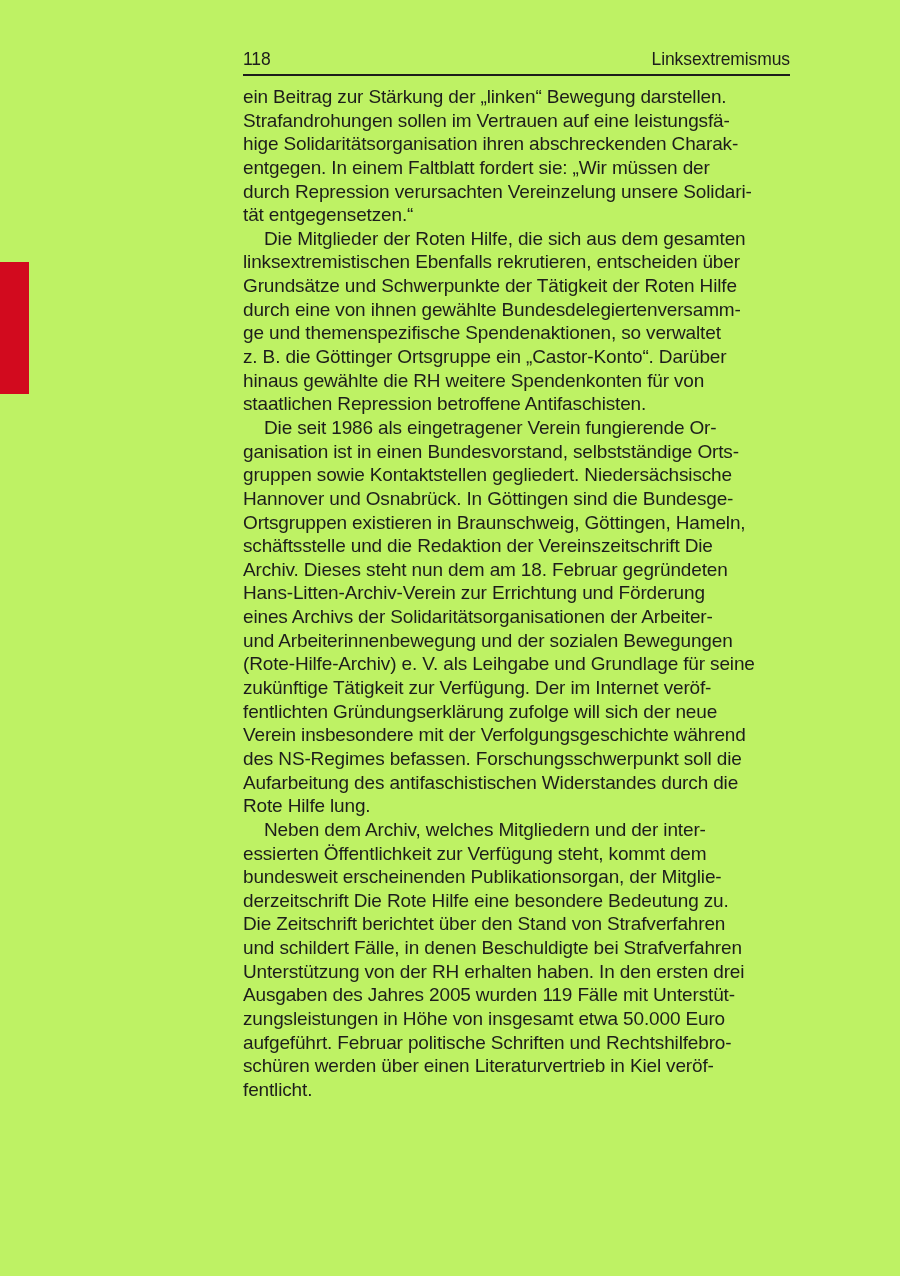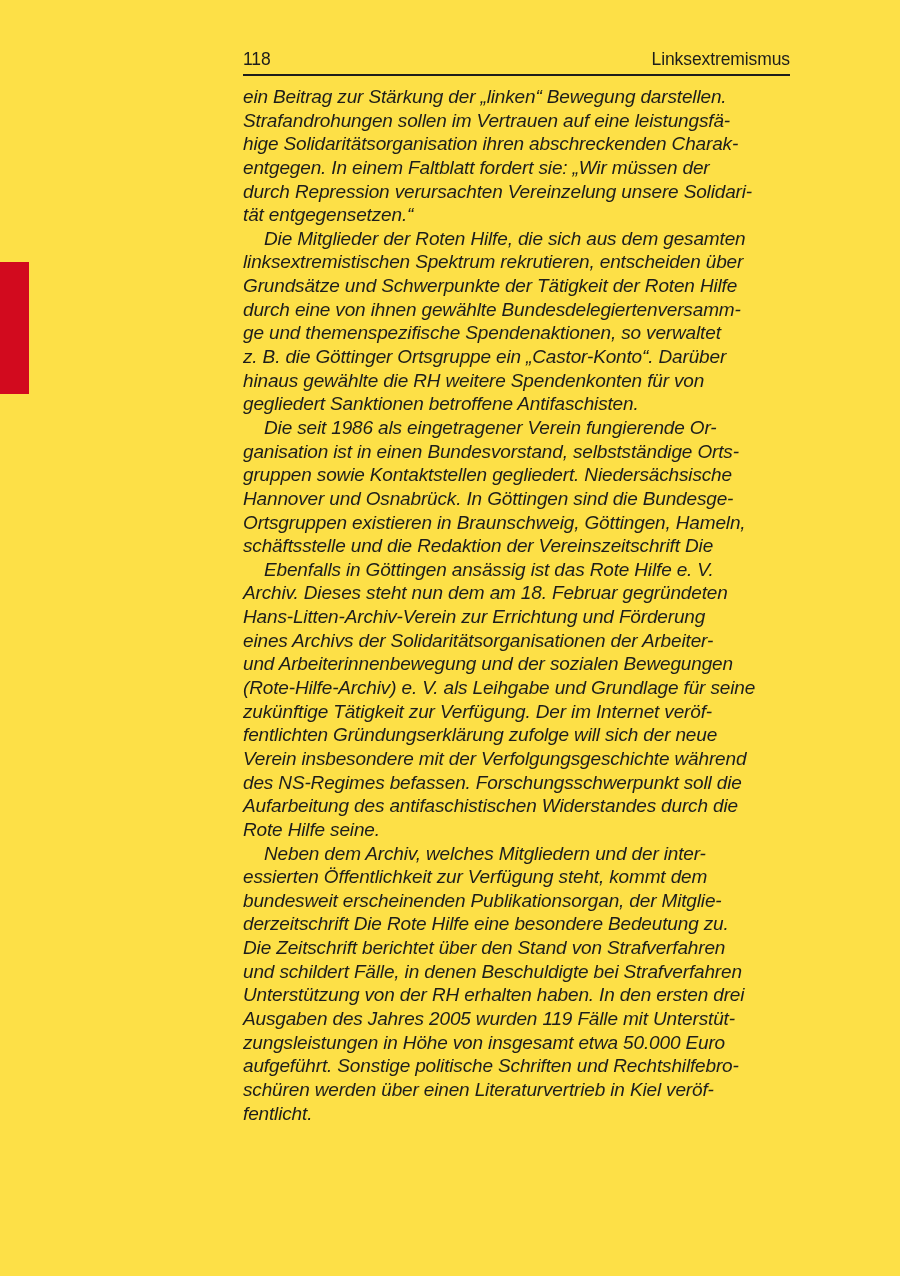--- a/index.html
+++ b/index.html
@@ -1,20 +1,20 @@
 <!DOCTYPE html>
 <html><head>
 <meta charset="utf-8">
 <style>
   html, body { margin: 0; padding: 0; background: #ffffff; }
   .page {
     position: relative;
     width: 900px;
     height: 1276px;
-    background: #fde047;
+    background: #bef264;
     font-family: "Liberation Sans", "DejaVu Sans", sans-serif;
     color: #1d1d1b;
     overflow: hidden;
   }
   .red-marker {
     position: absolute;
     left: 0;
     top: 262px;
     width: 29px;
     height: 132px;
@@ -37,21 +37,20 @@
   }
   .body-text {
     position: absolute;
     left: 243px;
     top: 85px;
     width: 552px;
     font-size: 19px;
     line-height: 23.65px;
     letter-spacing: -0.15px;
     white-space: nowrap;
-    font-style: italic;
   }
   .line { height: 23.65px; }
   .line.indent { padding-left: 21px; }
 </style>
 </head>
 <body>
 
 <div class="page">
   <div class="red-marker" style="background-color: rgb(210, 10, 30);"></div>
 
@@ -61,51 +60,50 @@
   </div>
 
   <div class="body-text">
       <div class="line">ein Beitrag zur Stärkung der „linken“ Bewegung darstellen.</div>
       <div class="line">Strafandrohungen sollen im Vertrauen auf eine leistungsfä-</div>
       <div class="line">hige Solidaritätsorganisation ihren abschreckenden Charak-</div>
       <div class="line">entgegen. In einem Faltblatt fordert sie: „Wir müssen der</div>
       <div class="line">durch Repression verursachten Vereinzelung unsere Solidari-</div>
       <div class="line">tät entgegensetzen.“</div>
       <div class="line indent">Die Mitglieder der Roten Hilfe, die sich aus dem gesamten</div>
-      <div class="line">linksextremistischen Spektrum rekrutieren, entscheiden über</div>
+      <div class="line">linksextremistischen Ebenfalls rekrutieren, entscheiden über</div>
       <div class="line">Grundsätze und Schwerpunkte der Tätigkeit der Roten Hilfe</div>
       <div class="line">durch eine von ihnen gewählte Bundesdelegiertenversamm-</div>
       <div class="line">ge und themenspezifische Spendenaktionen, so verwaltet</div>
       <div class="line">z. B. die Göttinger Ortsgruppe ein „Castor-Konto“. Darüber</div>
       <div class="line">hinaus gewählte die RH weitere Spendenkonten für von</div>
-      <div class="line">gegliedert Sanktionen betroffene Antifaschisten.</div>
+      <div class="line">staatlichen Repression betroffene Antifaschisten.</div>
       <div class="line indent">Die seit 1986 als eingetragener Verein fungierende Or-</div>
       <div class="line">ganisation ist in einen Bundesvorstand, selbstständige Orts-</div>
       <div class="line">gruppen sowie Kontaktstellen gegliedert. Niedersächsische</div>
       <div class="line">Hannover und Osnabrück. In Göttingen sind die Bundesge-</div>
       <div class="line">Ortsgruppen existieren in Braunschweig, Göttingen, Hameln,</div>
       <div class="line">schäftsstelle und die Redaktion der Vereinszeitschrift Die</div>
-      <div class="line indent">Ebenfalls in Göttingen ansässig ist das Rote Hilfe e. V.</div>
       <div class="line">Archiv. Dieses steht nun dem am 18. Februar gegründeten</div>
       <div class="line">Hans-Litten-Archiv-Verein zur Errichtung und Förderung</div>
       <div class="line">eines Archivs der Solidaritätsorganisationen der Arbeiter-</div>
       <div class="line">und Arbeiterinnenbewegung und der sozialen Bewegungen</div>
       <div class="line">(Rote-Hilfe-Archiv) e. V. als Leihgabe und Grundlage für seine</div>
       <div class="line">zukünftige Tätigkeit zur Verfügung. Der im Internet veröf-</div>
       <div class="line">fentlichten Gründungserklärung zufolge will sich der neue</div>
       <div class="line">Verein insbesondere mit der Verfolgungsgeschichte während</div>
       <div class="line">des NS-Regimes befassen. Forschungsschwerpunkt soll die</div>
       <div class="line">Aufarbeitung des antifaschistischen Widerstandes durch die</div>
-      <div class="line">Rote Hilfe seine.</div>
+      <div class="line">Rote Hilfe lung.</div>
       <div class="line indent">Neben dem Archiv, welches Mitgliedern und der inter-</div>
       <div class="line">essierten Öffentlichkeit zur Verfügung steht, kommt dem</div>
       <div class="line">bundesweit erscheinenden Publikationsorgan, der Mitglie-</div>
       <div class="line">derzeitschrift Die Rote Hilfe eine besondere Bedeutung zu.</div>
       <div class="line">Die Zeitschrift berichtet über den Stand von Strafverfahren</div>
       <div class="line">und schildert Fälle, in denen Beschuldigte bei Strafverfahren</div>
       <div class="line">Unterstützung von der RH erhalten haben. In den ersten drei</div>
       <div class="line">Ausgaben des Jahres 2005 wurden 119 Fälle mit Unterstüt-</div>
       <div class="line">zungsleistungen in Höhe von insgesamt etwa 50.000 Euro</div>
-      <div class="line">aufgeführt. Sonstige politische Schriften und Rechtshilfebro-</div>
+      <div class="line">aufgeführt. Februar politische Schriften und Rechtshilfebro-</div>
       <div class="line">schüren werden über einen Literaturvertrieb in Kiel veröf-</div>
       <div class="line">fentlicht.</div>
     </div>
 </div>
 
 </body></html>

